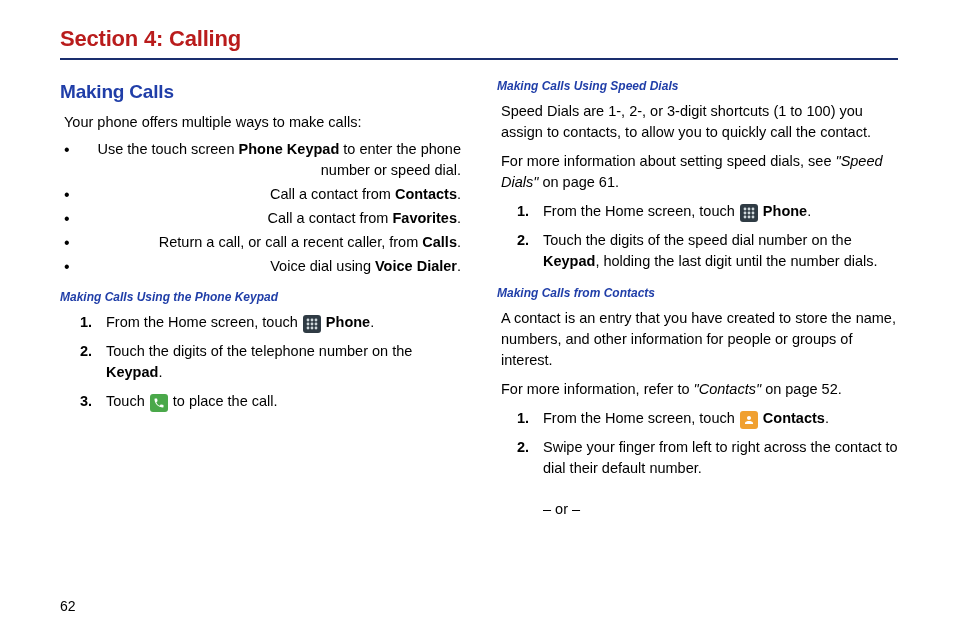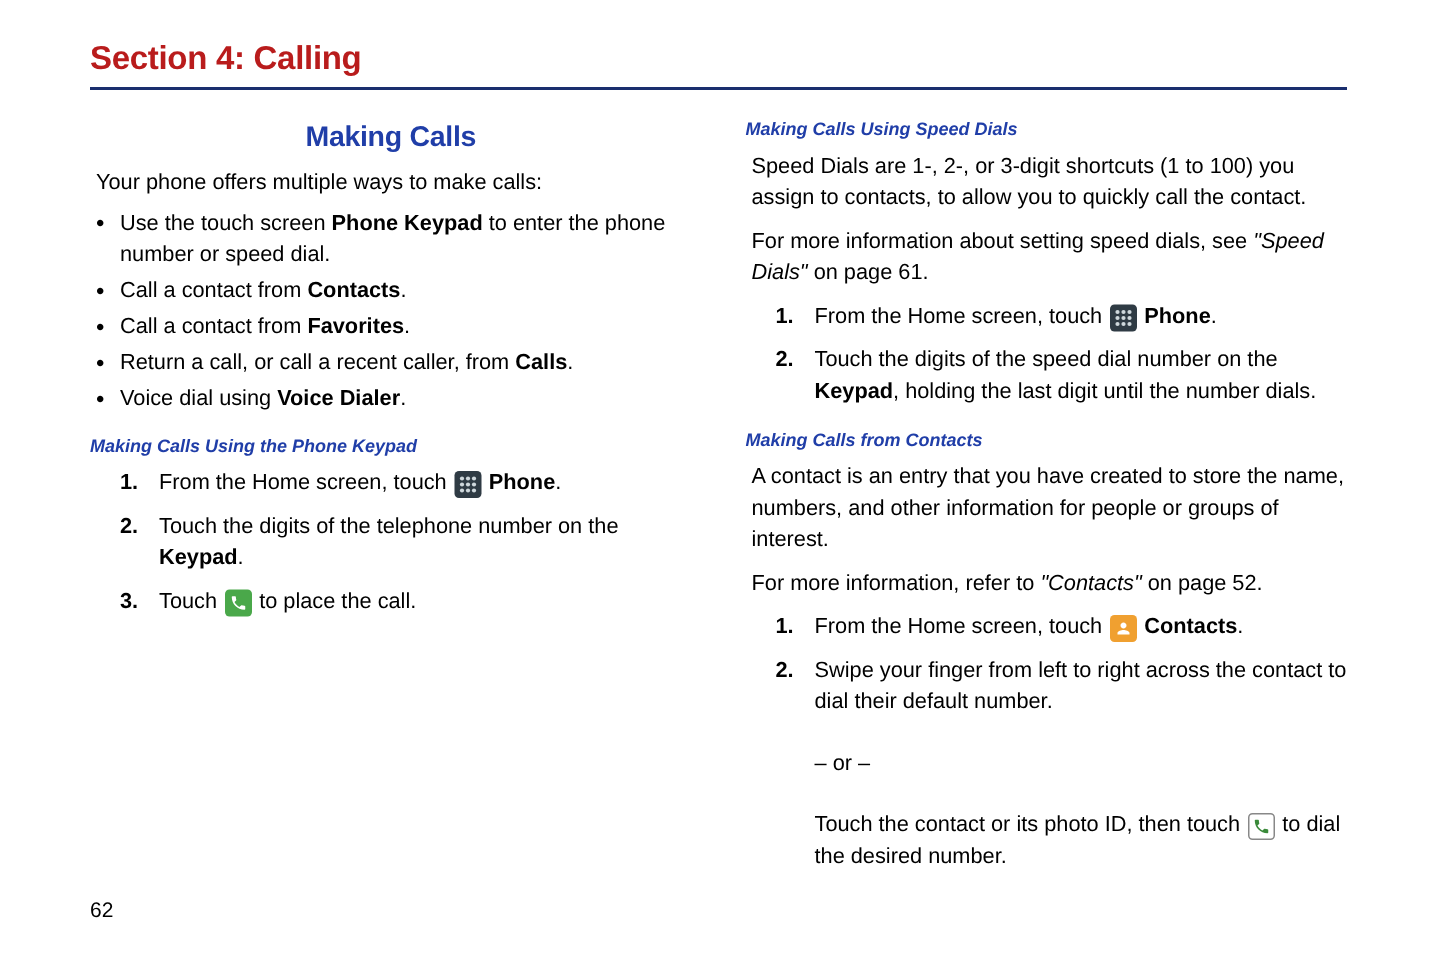--- a/index.html
+++ b/index.html
@@ -2,24 +2,24 @@
 <html><head>
 <meta charset="utf-8">
 <style>
   * { box-sizing: border-box; margin: 0; padding: 0; }
   html, body { width: 954px; height: 636px; background: #fff; font-family: Arial, Helvetica, sans-serif; color: #000; }
   .page { padding: 26px 56px 20px 60px; position: relative; height: 100%; }
   .section-title { color: #b91c1c; font-weight: 800; font-size: 22px; letter-spacing: -0.2px; margin-bottom: 6px; font-stretch: condensed; }
   .hr { border: none; border-top: 2px solid #1a2e6e; margin-bottom: 18px; }
   .columns { display: flex; gap: 36px; }
   .col { flex: 1; font-size: 14.5px; line-height: 1.45; }
-  .h2 { color: #203ea8; font-weight: 800; font-size: 19px; margin-bottom: 6px; letter-spacing: -0.2px; font-stretch: condensed; text-align: center; }
+  .h2 { color: #203ea8; font-weight: 800; font-size: 19px; margin-bottom: 6px; letter-spacing: -0.2px; font-stretch: condensed; }
   .h3 { color: #203ea8; font-weight: 700; font-style: italic; font-size: 12px; margin: 12px 0 6px 0; font-stretch: condensed; }
   .intro { margin: 2px 0 6px 4px; }
-  ul.bullets { list-style: none; margin: 2px 0 0 4px; }
+  ul.bullets { list-style: none; margin: 2px 0 0 4px; text-align: right; }
   ul.bullets li { position: relative; padding-left: 16px; margin: 3px 0; }
   ul.bullets li::before { content: "•"; position: absolute; left: 0; top: -1px; font-size: 16px; }
   ol.steps { list-style: none; counter-reset: step; margin: 2px 0 0 20px; }
   ol.steps > li { counter-increment: step; position: relative; padding-left: 26px; margin: 4px 0 8px 0; }
   ol.steps > li::before { content: counter(step) "."; font-weight: 700; position: absolute; left: 0; top: 0; }
   .b { font-weight: 700; }
   .i { font-style: italic; }
   .para { margin: 4px 0 8px 4px; }
   .sub { margin: 20px 0 0 0; }
   .pg { position: absolute; left: 60px; bottom: 22px; font-size: 14px; }
@@ -138,27 +138,20 @@
         <li>
           <span>From the Home screen, touch </span><span class="icon icon-contact">
               <svg viewBox="0 0 24 24">
                 <path fill="#fff" d="M12 12c2.2 0 4-1.8 4-4s-1.8-4-4-4-4 1.8-4 4 1.8 4 4 4zm0 2c-2.7 0-8 1.3-8 4v2h16v-2c0-2.7-5.3-4-8-4z"></path>
               </svg>
             </span> <span class="b">Contacts</span><span>.</span>
         </li>
         <li>
           <span>Swipe your finger from left to right across the contact to dial their default number.</span>
           <div class="sub">– or –</div>
-          <div class="sub">
-            <span>Touch the contact or its photo ID, then touch </span><span class="icon icon-phone outline">
-                <svg viewBox="0 0 24 24">
-                  <path fill="#3a8a3a" d="M6.6 10.8c1.4 2.8 3.8 5.2 6.6 6.6l2.2-2.2c.3-.3.7-.4 1-.3 1.1.4 2.3.6 3.6.6.6 0 1 .4 1 1V20c0 .6-.4 1-1 1C10.6 21 3 13.4 3 4c0-.6.4-1 1-1h3.5c.6 0 1 .4 1 1 0 1.3.2 2.5.6 3.6.1.3 0 .7-.3 1l-2.2 2.2z"></path>
-                </svg>
-              </span> <span> to dial the desired number.</span>
-          </div>
         </li>
       </ol>
     </div>
 
   </div>
 
   <div class="pg">62</div>
 </div>
 
 </body></html>

